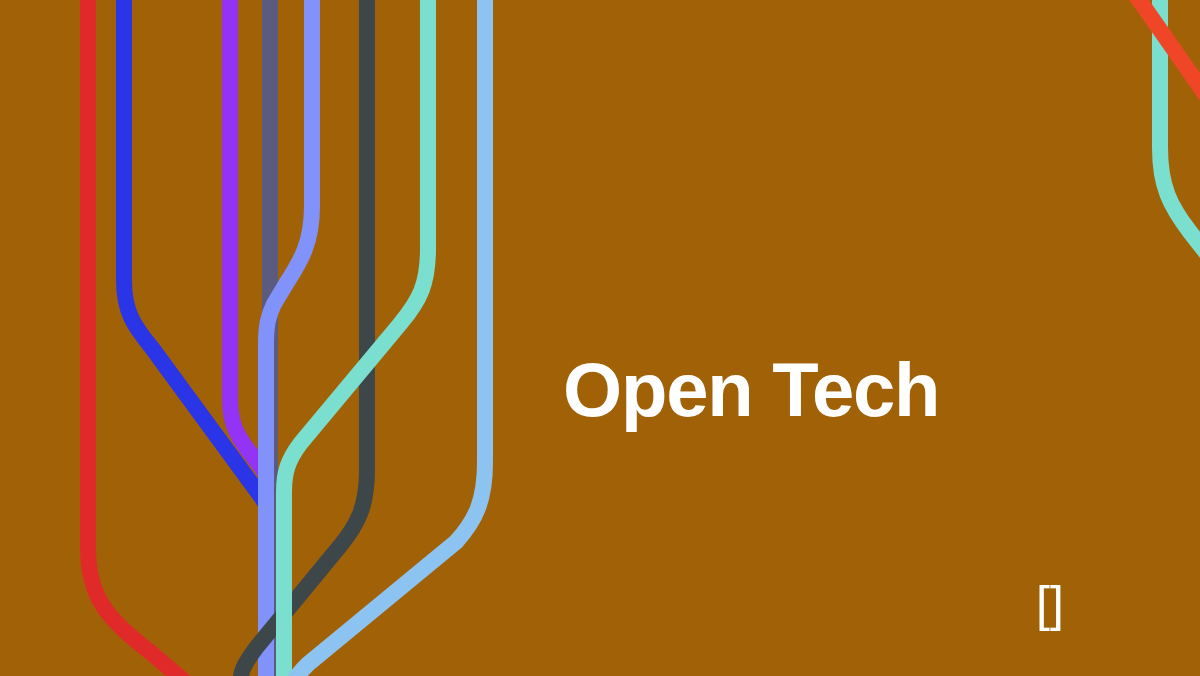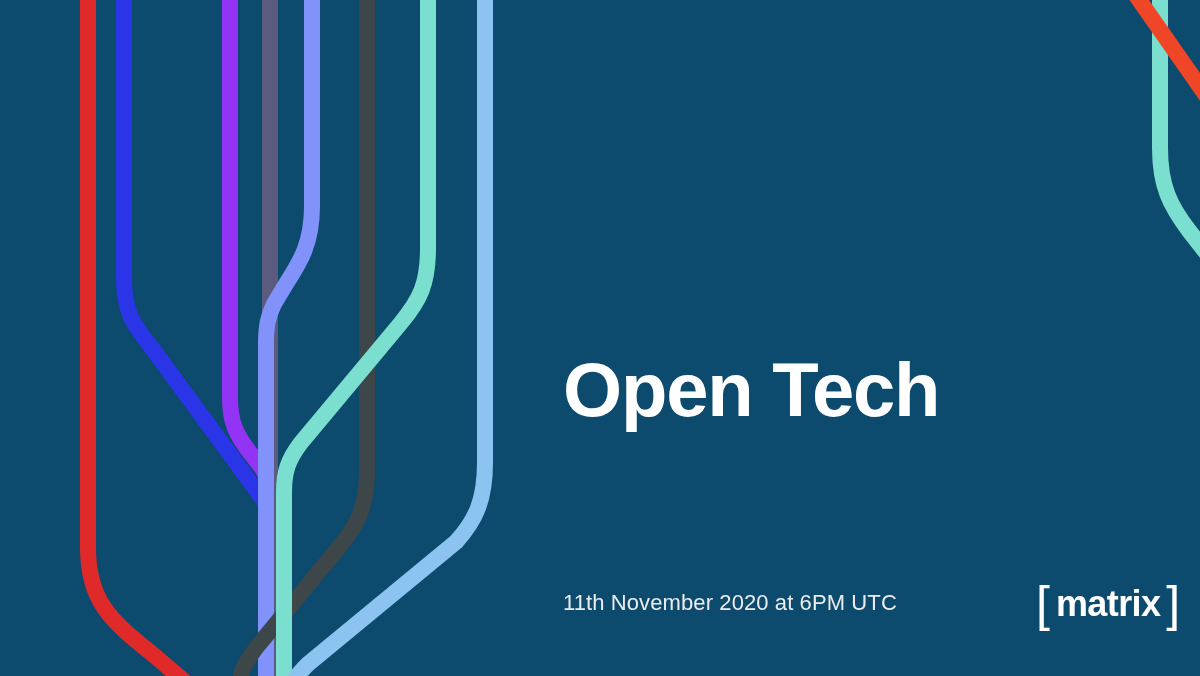--- a/index.html
+++ b/index.html
@@ -83,21 +83,21 @@
     font-weight: 600;
     letter-spacing: -0.6px;
     line-height: 1;
     padding: 0 6px;
     display: block;
   }
 </style>
 </head>
 <body style="background: rgb(26, 26, 32);">
 
-<div id="stage" style="background: #0c4a6e;">
+<div id="stage" style="background: #a16207;">
 
   <svg id="artwork" viewBox="0 0 1200 676" aria-hidden="true">
     <g fill="none" stroke-width="16" stroke-linecap="butt">
 
       <path stroke="#e02a2a" d="M 88 -10 L 88 548 C 88 600 110 620 150 652 L 190 686"></path>
 
       <path stroke="#2b35e8" d="M 124 -10 L 124 280 C 124 312 134 326 152 348 L 262 498 C 274 516 278 530 278 552 L 278 686"></path>
 
       <path stroke="#9333f5" d="M 230 -10 L 230 398 C 230 422 236 434 248 450 L 262 468 C 270 480 272 490 272 506 L 272 686"></path>
 
@@ -113,22 +113,20 @@
 
       <path stroke="#7bdfd0" d="M 1160 -10 L 1160 148 C 1160 186 1170 206 1190 232 L 1215 264"></path>
 
       <path stroke="#f04628" d="M 1128 -16 L 1212 104"></path>
 
     </g>
   </svg>
 
   <div id="content">
     <div class="headline">Open Tech</div>
-    <div class="datetime">11th November 2020 at 6PM UTC</div>
 
     <div class="logo">
       <span class="logo-bracket">[</span>
-      <span class="logo-word">matrix</span>
       <span class="logo-bracket">]</span>
     </div>
   </div>
 
 </div>
 
 </body></html>

